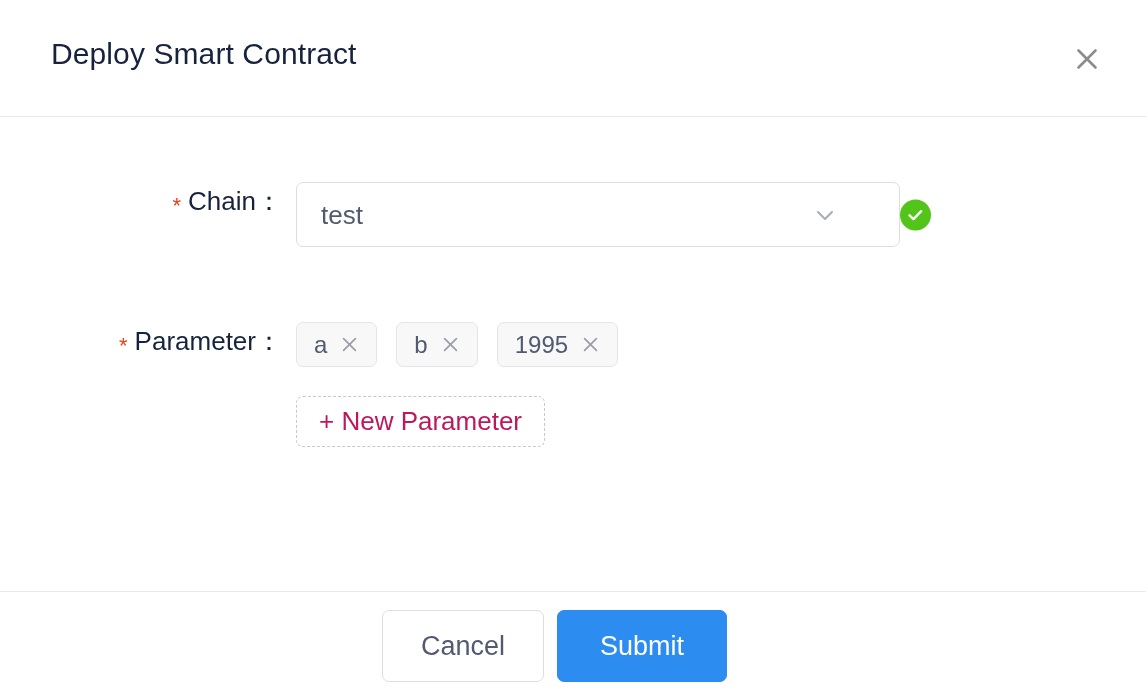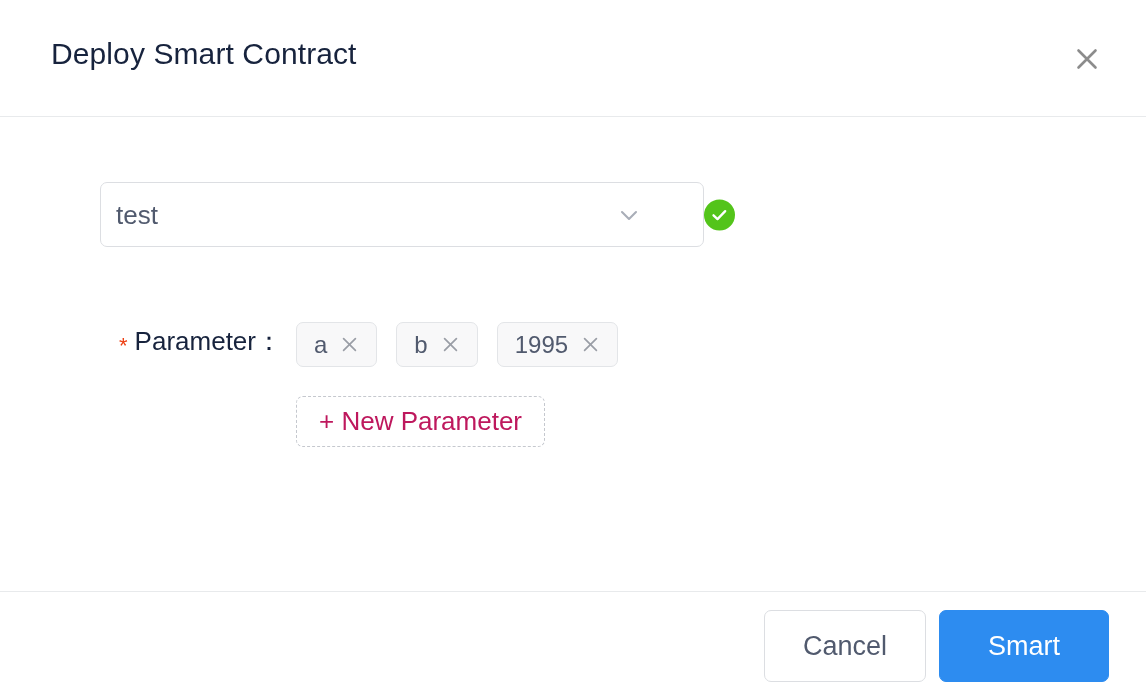--- a/index.html
+++ b/index.html
@@ -99,21 +99,21 @@
   }
   .select-box {
     width: 604px;
     height: 65px;
     box-sizing: border-box;
     border: 1px solid #dcdee2;
     border-radius: 7px;
     background: #ffffff;
     display: flex;
     align-items: center;
-    padding: 0 52px 0 15px;
+    padding: 0 52px 0 24px;
     font-size: 26px;
     color: #515a6e;
     cursor: pointer;
   }
   .select-value { line-height: 1; }
   .select-arrow {
     position: absolute;
     right: 62px;
     top: 50%;
     transform: translateY(-50%);
@@ -189,21 +189,21 @@
 
   
   .modal-footer {
     position: relative;
     height: 109px;
     flex: 0 0 109px;
     border-top: 1px solid #e8eaec;
     box-sizing: border-box;
     display: flex;
     align-items: center;
-    justify-content: flex-end;
+    justify-content: center;
     gap: 13px;
     padding-right: 37px;
   }
   .btn {
     height: 72px;
     box-sizing: border-box;
     border-radius: 7px;
     font-size: 27px;
     font-family: "Liberation Sans", sans-serif;
     cursor: pointer;
@@ -235,20 +235,23 @@
     <div class="close-btn">
       <svg width="26" height="26" viewBox="0 0 26 26" aria-hidden="true">
         <path d="M4.5 4.5 L21.5 21.5 M21.5 4.5 L4.5 21.5" stroke="currentColor" stroke-width="2.6" stroke-linecap="round"></path>
       </svg>
     </div>
   </div>
 
   <div class="modal-body">
 
     <div class="form-row" id="chain-row">
+      <div class="form-label">
+        <span class="req-star">*</span><span>Chain</span><span class="label-colon">：</span>
+      </div>
 
       <div class="select-wrap">
         <div class="select-box">
           <span class="select-value">test</span>
         </div>
         <span class="select-arrow">
           <svg width="26" height="26" viewBox="0 0 26 26" aria-hidden="true">
             <path d="M6 10 L13 17 L20 10" fill="none" stroke="currentColor" stroke-width="2.1" stroke-linecap="round" stroke-linejoin="round"></path>
           </svg>
         </span>
@@ -299,16 +302,16 @@
         </div>
 
         <button class="new-param-btn">+ New Parameter</button>
       </div>
     </div>
 
   </div>
 
   <div class="modal-footer">
     <button class="btn btn-default">Cancel</button>
-    <button class="btn btn-primary">Smart</button>
+    <button class="btn btn-primary">Submit</button>
   </div>
 
 </div>
 
 </body></html>

